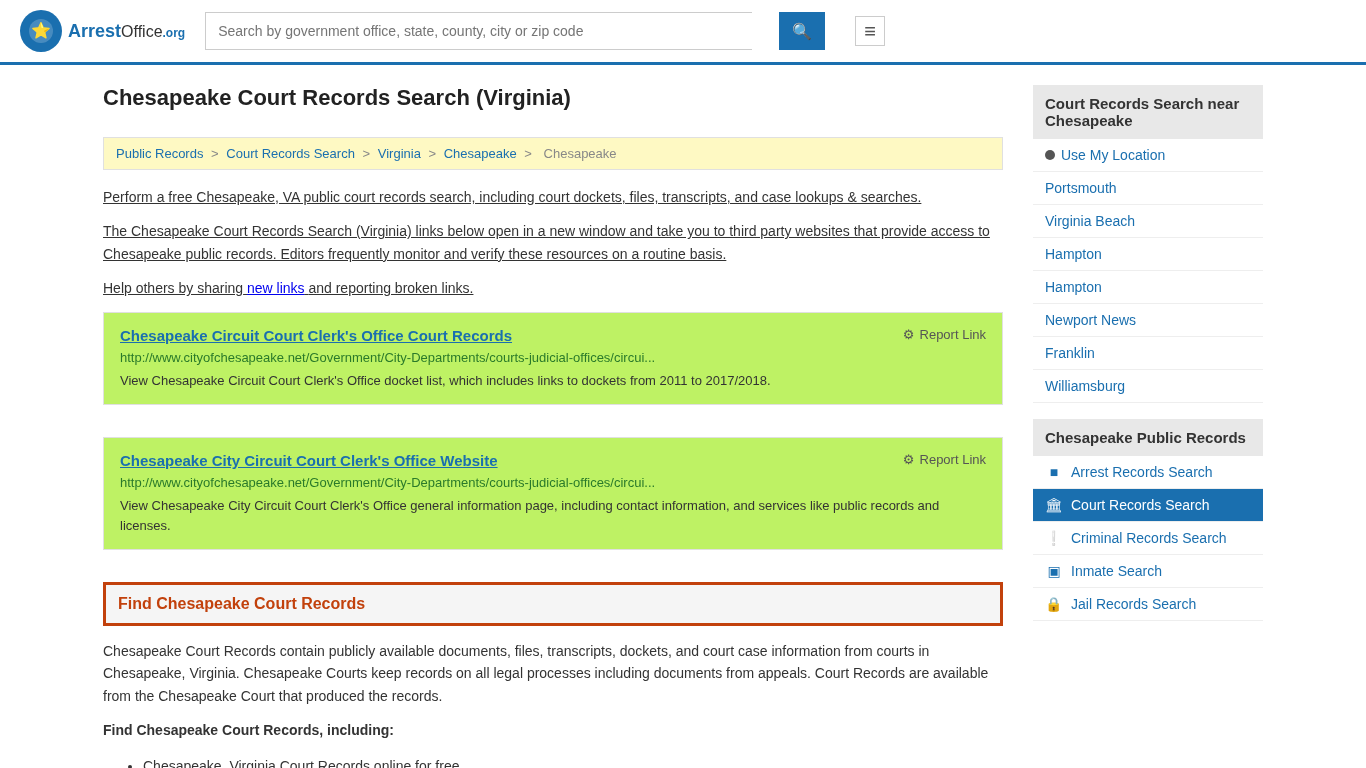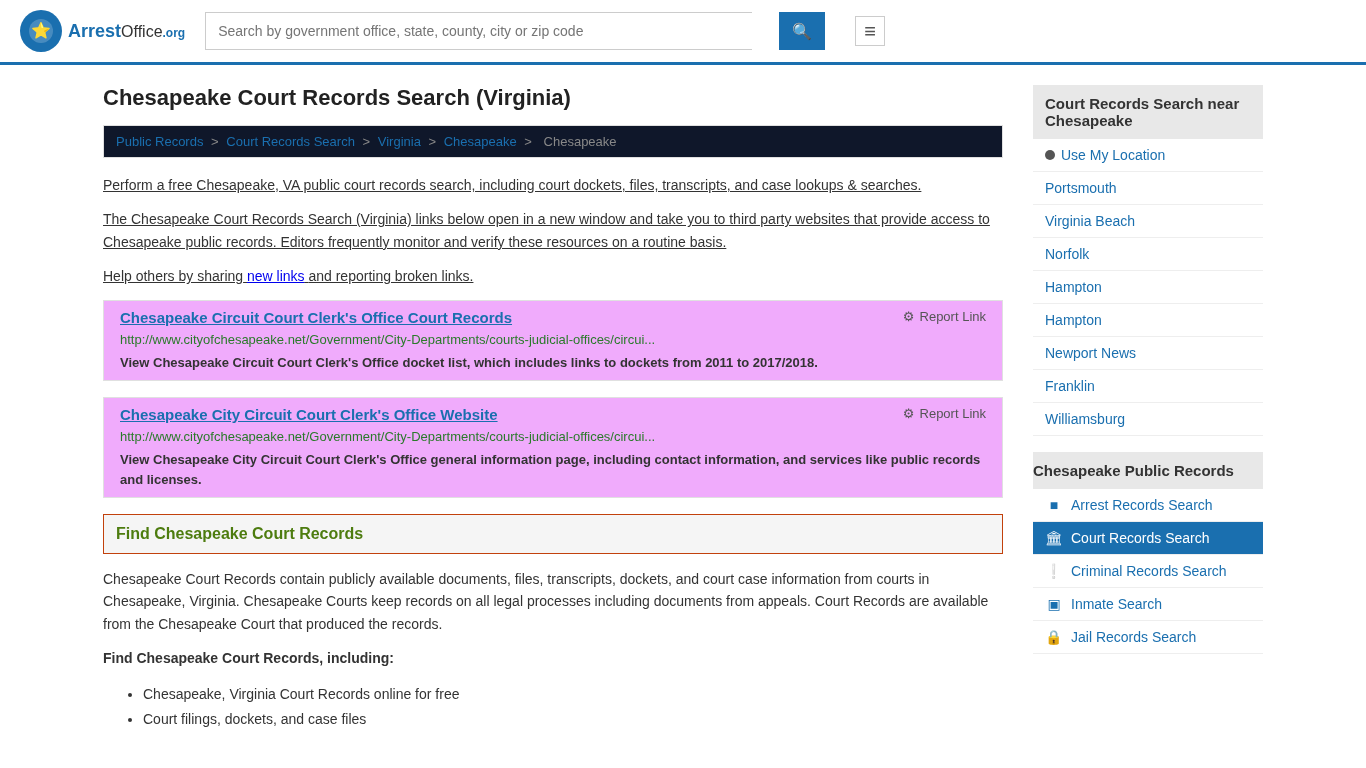--- a/index.html
+++ b/index.html
@@ -85,24 +85,24 @@
     }
 
     
     #content-area {
       flex: 1;
     }
     #page-title {
       font-size: 22px;
       font-weight: bold;
       color: #222;
-      margin-bottom: 14px;
+      margin-bottom: 26px;
     }
     #breadcrumb {
-      background: #0f172a;
+      background: #fef9c3;
       border: 1px solid #e0e0e0;
       padding: 8px 12px;
       font-size: 13px;
       color: #555;
       margin-bottom: 16px;
     }
     #breadcrumb a {
       color: #1a6faf;
       text-decoration: none;
     }
@@ -112,23 +112,23 @@
       font-size: 14px;
       color: #333;
       line-height: 1.6;
       margin-bottom: 12px;
       text-decoration: underline;
     }
 
     
     .record-link-block {
       border: 1px solid #e0e0e0;
-      padding: 8px 16px;
-      margin-bottom: 16px;
-      background: #f0abfc;
+      padding: 14px 16px;
+      margin-bottom: 32px;
+      background: #bef264;
     }
     .record-link-title {
       font-size: 15px;
       font-weight: bold;
       color: #1a6faf;
       text-decoration: underline;
       cursor: pointer;
       display: inline;
     }
     .record-link-header {
@@ -150,31 +150,30 @@
     }
     .record-url {
       color: #2a7a2a;
       font-size: 13px;
       margin-bottom: 6px;
     }
     .record-desc {
       font-size: 13px;
       color: #333;
       line-height: 1.5;
-      font-weight: bold;
     }
 
     
     .section-header {
       background: #f5f5f5;
-      border: 1px solid #c2410c;
+      border: 3px solid #c2410c;
       padding: 10px 12px;
       font-size: 16px;
       font-weight: bold;
-      color: #4d7c0f;
+      color: #c2410c;
       margin-bottom: 14px;
       margin-top: 10px;
     }
 
     .body-text {
       font-size: 14px;
       color: #333;
       line-height: 1.6;
       margin-bottom: 12px;
     }
@@ -224,21 +223,21 @@
       width: 10px;
       height: 10px;
       background: #555;
       border-radius: 50%;
       display: inline-block;
     }
 
     
     .sidebar-records-title {
       background: #e8e8e8;
-      padding: 10px 0;
+      padding: 10px 12px;
       font-size: 15px;
       font-weight: bold;
       color: #333;
       margin-top: 6px;
     }
     .sidebar-record-items {
       list-style: none;
     }
     .sidebar-record-items li {
       border-bottom: 1px solid #eee;
@@ -351,23 +350,20 @@
           <span>Use My Location</span>
         </a>
       </li>
       <li>
           <a href="#">Portsmouth</a>
         </li>
       <li>
           <a href="#">Virginia Beach</a>
         </li>
       <li>
-          <a href="#">Norfolk</a>
-        </li>
-      <li>
           <a href="#">Hampton</a>
         </li>
       <li>
           <a href="#">Hampton</a>
         </li>
       <li>
           <a href="#">Newport News</a>
         </li>
       <li>
           <a href="#">Franklin</a>

